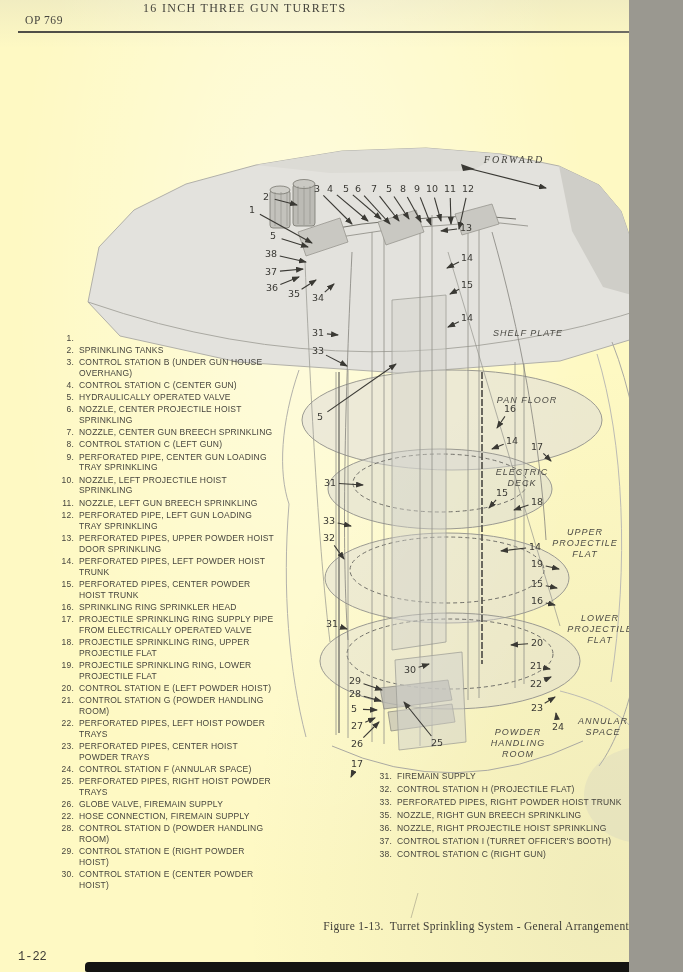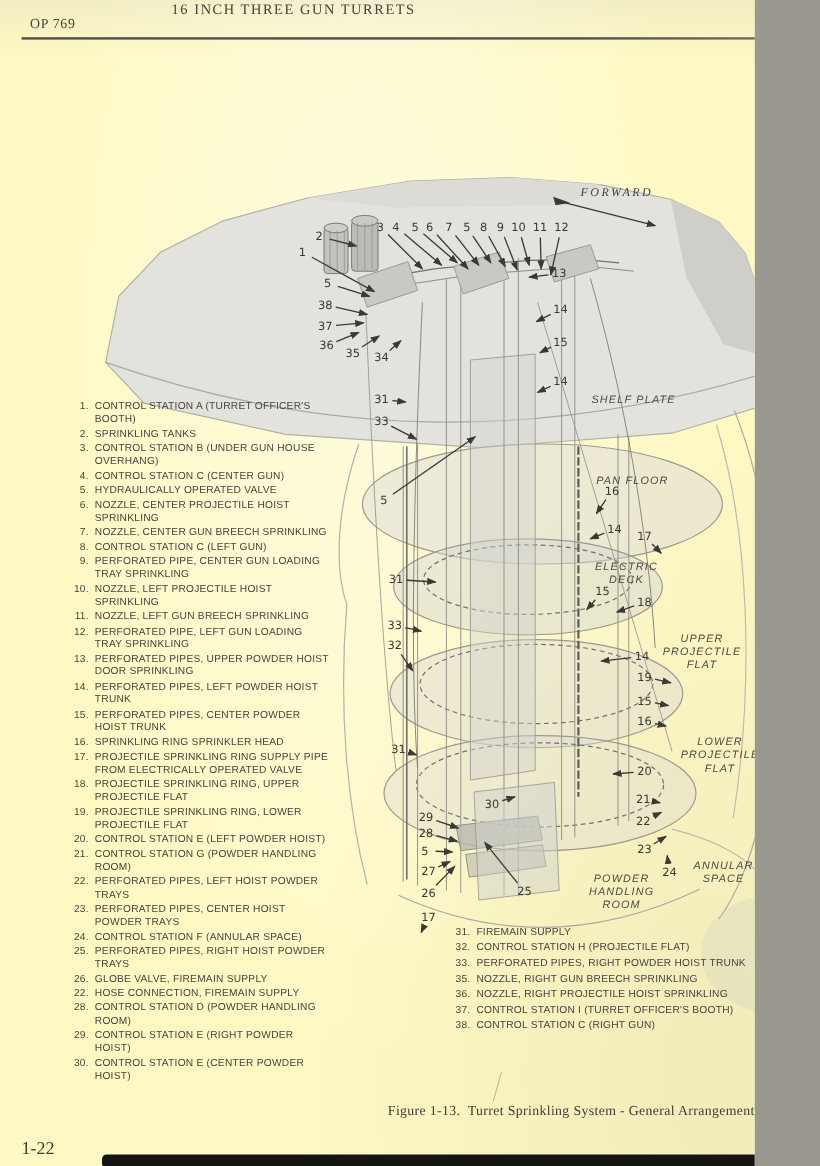--- a/index.html
+++ b/index.html
@@ -19,22 +19,22 @@
   .legend{position:absolute;color:#46453e;font-size:8.5px;letter-spacing:.2px;}
   .legend-left{left:52px;top:333px;width:226px;}
   .legend-right{left:370px;top:770px;width:318px;}
   .l-item{display:flex;line-height:10.9px;margin-bottom:1.2px;}
   .legend-right .l-item{line-height:12.6px;margin-bottom:.4px;}
   .l-num{flex:0 0 22px;text-align:right;padding-right:5px;}
   .l-txt{flex:0 0 198px;}
   .legend-right .l-txt{flex:0 0 290px;}
   .caption{position:absolute;left:0;right:0;top:920px;text-align:right;white-space:pre;
            font-family:"Liberation Serif",serif;font-size:11.5px;color:#3e3d37;letter-spacing:.3px;}
-  .pagenum{position:absolute;left:18px;top:950px;font-family:Liberation Serif, serif;
-           font-size:15px;color:#3e3d37;}
+  .pagenum{position:absolute;left:18px;top:950px;font-family:Liberation Mono, monospace;
+           font-size:12px;color:#3e3d37;}
   .scanbar{position:absolute;left:85px;right:0;top:962px;height:10px;background:#141412;
            border-radius:4px 0 0 2px;}
   svg.diagram{position:absolute;left:0;top:0;}
   .co-num{font:9.5px "DejaVu Sans",sans-serif;fill:#3a3934;}
   .rlabel{font:italic 9px "Liberation Sans",sans-serif;fill:#4c4b45;letter-spacing:1px;}
   .fwd{font:italic 10px "Liberation Serif",serif;fill:#45443e;letter-spacing:2px;}
 </style>
 </head>
 <body>
 
@@ -229,21 +229,20 @@
         <line x1="431.3569153530954" y1="735.9888948326337" x2="404" y2="702" stroke="#3a3934" stroke-width="1.1" marker-end="url(#ah)"></line>
         <text x="437" y="746.2" text-anchor="middle" class="co-num">25</text>
         <line x1="353.22847640284425" y1="772.171634460504" x2="351" y2="777" stroke="#3a3934" stroke-width="1.1" marker-end="url(#ah)"></line>
         <text x="357" y="767.2" text-anchor="middle" class="co-num">17</text>
       </g>
   </svg>
 
   <div class="legend legend-left" id="legend-left">
       <div class="l-item">
         <span class="l-num">1.</span>
-        <span class="l-txt">CONTROL STATION A (TURRET OFFICER'S BOOTH)</span>
       </div>
       <div class="l-item">
         <span class="l-num">2.</span>
         <span class="l-txt">SPRINKLING TANKS</span>
       </div>
       <div class="l-item">
         <span class="l-num">3.</span>
         <span class="l-txt">CONTROL STATION B (UNDER GUN HOUSE OVERHANG)</span>
       </div>
       <div class="l-item">

